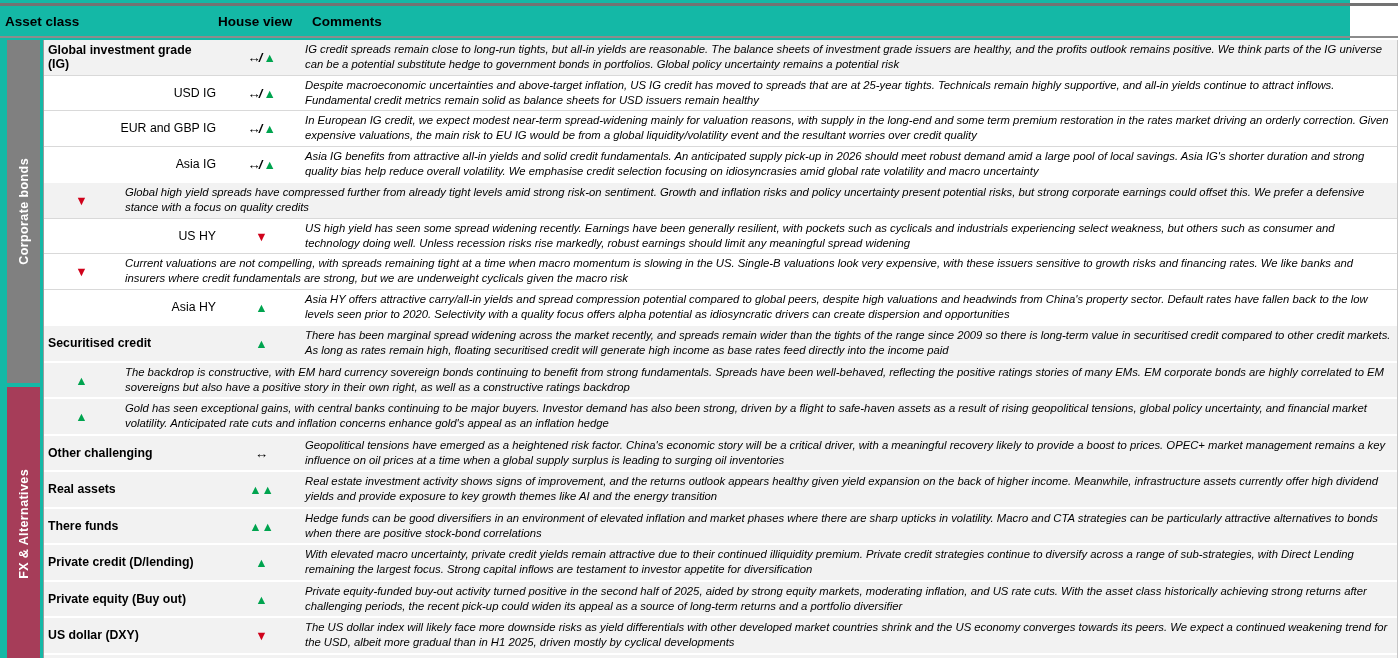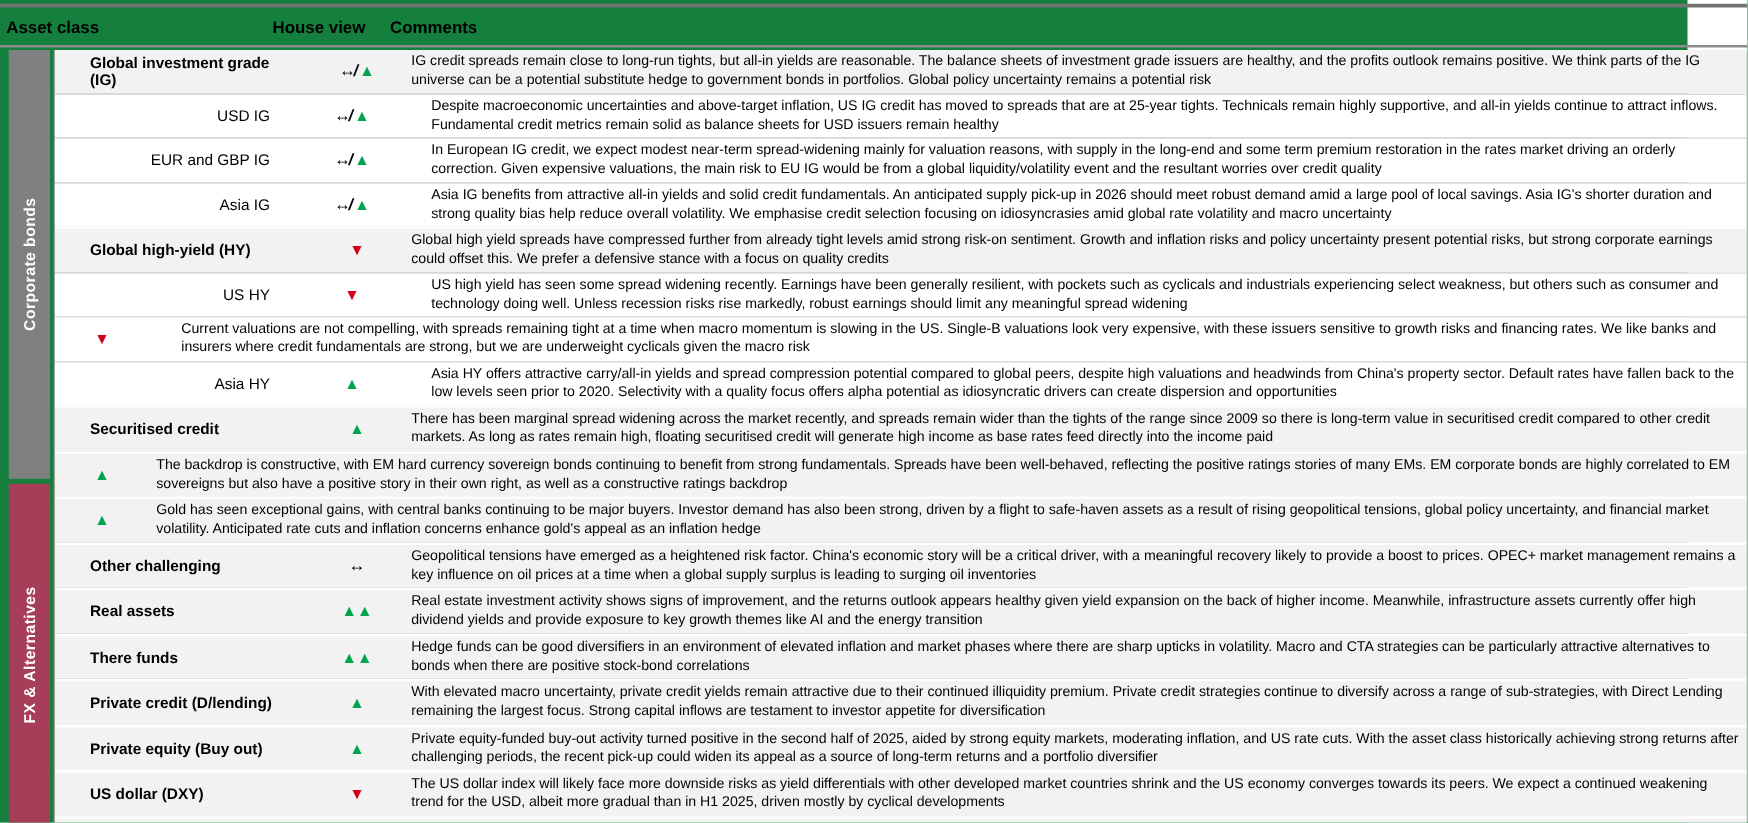--- a/index.html
+++ b/index.html
@@ -1,21 +1,21 @@
 <!DOCTYPE html>
 <html><head>
 <meta charset="utf-8">
 <style>
   * { margin:0; padding:0; box-sizing:border-box; }
   body {
     font-family: "Liberation Sans", sans-serif;
     background:#fff; color:#000;
     width:1398px; height:658px; overflow:hidden;
   }
-  .page { position:relative; width:1350px; height:658px; background:#15803d; }
+  .page { position:relative; width:1350px; height:658px; background:#14b8a6; }
   .topbar { position:absolute; top:3px; left:0; width:1398px; height:3px; background:#737373; }
   .hdr { position:absolute; top:9px; left:0; width:1398px; height:29px; border-bottom:2px solid #8c8c8c; }
   .hdr span { position:absolute; top:5px; font-size:13.5px; font-weight:bold; white-space:nowrap; }
   .hdr .h-asset { left:5px; }
   .hdr .h-view  { left:218px; }
   .hdr .h-comm  { left:312px;text-align:right; }
 
   .body { position:absolute; top:40px; left:0; width:1398px; display:flex; padding-left:7px; border-bottom:2px solid #8c8c8c; }
 
   
@@ -27,28 +27,28 @@
     writing-mode:vertical-rl; transform:rotate(180deg);
     color:#fff; font-weight:bold; font-size:12.5px; letter-spacing:0.4px; white-space:nowrap;
   }
 
   
   .rows { flex:1; margin-left:3px; border-left:1px solid #9c9c9c; border-right:1px solid #c8c8c8; }
   .row { display:flex; height:34.5px; overflow:hidden; }
   .row.parent { background:#f2f2f2; }
   .row.child  { background:#ffffff; }
   .row + .row.parent { border-top:2px solid #ffffff; height:36.5px; }
-  .row + .row.child  { border-top:1px solid #d9d9d9; height:35.5px;gap:20px; }
+  .row + .row.child  { border-top:1px solid #d9d9d9; height:35.5px; }
 
   .cell { overflow:hidden; }
   .c-asset { width:180px; display:flex; align-items:center; font-size:12.3px; line-height:14px; padding:2px 8px 2px 4px; }
-  .parent .c-asset { font-weight:bold; text-align:left;margin-left:24px; }
+  .parent .c-asset { font-weight:bold; text-align:left; }
   .child  .c-asset { justify-content:flex-end; text-align:right; }
   .c-view { width:75px; display:flex; align-items:center; justify-content:center; gap:1px; }
-  .c-comm { flex:1; font-size:11.3px; line-height:15.4px; padding:2px 6px 1px 6px; }
+  .c-comm { flex:1; font-size:11.3px; line-height:15.4px; padding:2px 6px 1px 6px;font-style:italic; }
 
   
   .tri { font-size:12.5px; line-height:12px; }
   .tri.up   { color:#00a44f; }
   .tri.down { color:#d0021b; }
   .arrow { font-size:13.5px; font-weight:bold; color:#000; line-height:12px; }
   .slash { font-size:13px; font-weight:bold; font-style:italic; color:#000; margin:0 1px 0 -2px; line-height:12px; }
 </style>
 </head>
 <body>
@@ -95,21 +95,20 @@
         <div class="cell c-comm">In European IG credit, we expect modest near-term spread-widening mainly for valuation reasons, with supply in the long-end and some term premium restoration in the rates market driving an orderly correction. Given expensive valuations, the main risk to EU IG would be from a global liquidity/volatility event and the resultant worries over credit quality</div>
       </div>
       <div class="row child">
         <div class="cell c-asset">Asia IG</div>
         <div class="cell c-view">
             <span><span class="arrow">↔</span><span class="slash">/</span><span class="tri up">▲</span></span>
           </div>
         <div class="cell c-comm">Asia IG benefits from attractive all-in yields and solid credit fundamentals. An anticipated supply pick-up in 2026 should meet robust demand amid a large pool of local savings. Asia IG's shorter duration and strong quality bias help reduce overall volatility. We emphasise credit selection focusing on idiosyncrasies amid global rate volatility and macro uncertainty</div>
       </div>
       <div class="row parent">
-        <div class="cell c-asset">Global high-yield (HY)</div>
         <div class="cell c-view">
             <span><span class="tri down">▼</span></span>
           </div>
         <div class="cell c-comm">Global high yield spreads have compressed further from already tight levels amid strong risk-on sentiment. Growth and inflation risks and policy uncertainty present potential risks, but strong corporate earnings could offset this. We prefer a defensive stance with a focus on quality credits</div>
       </div>
       <div class="row child">
         <div class="cell c-asset">US HY</div>
         <div class="cell c-view">
             <span><span class="tri down">▼</span></span>
           </div>

